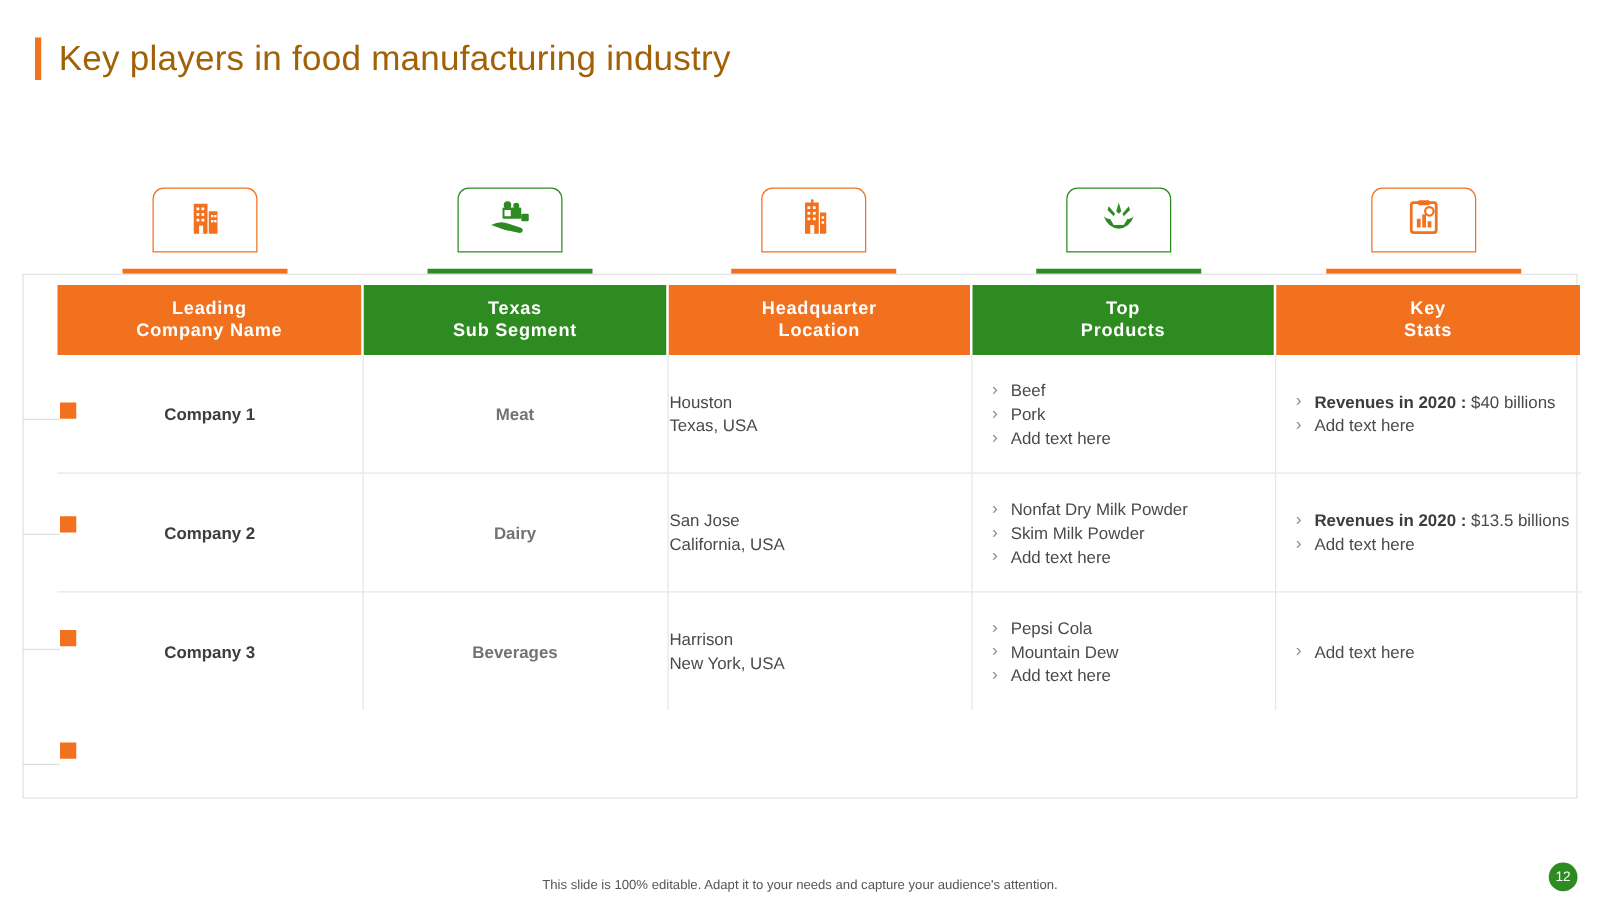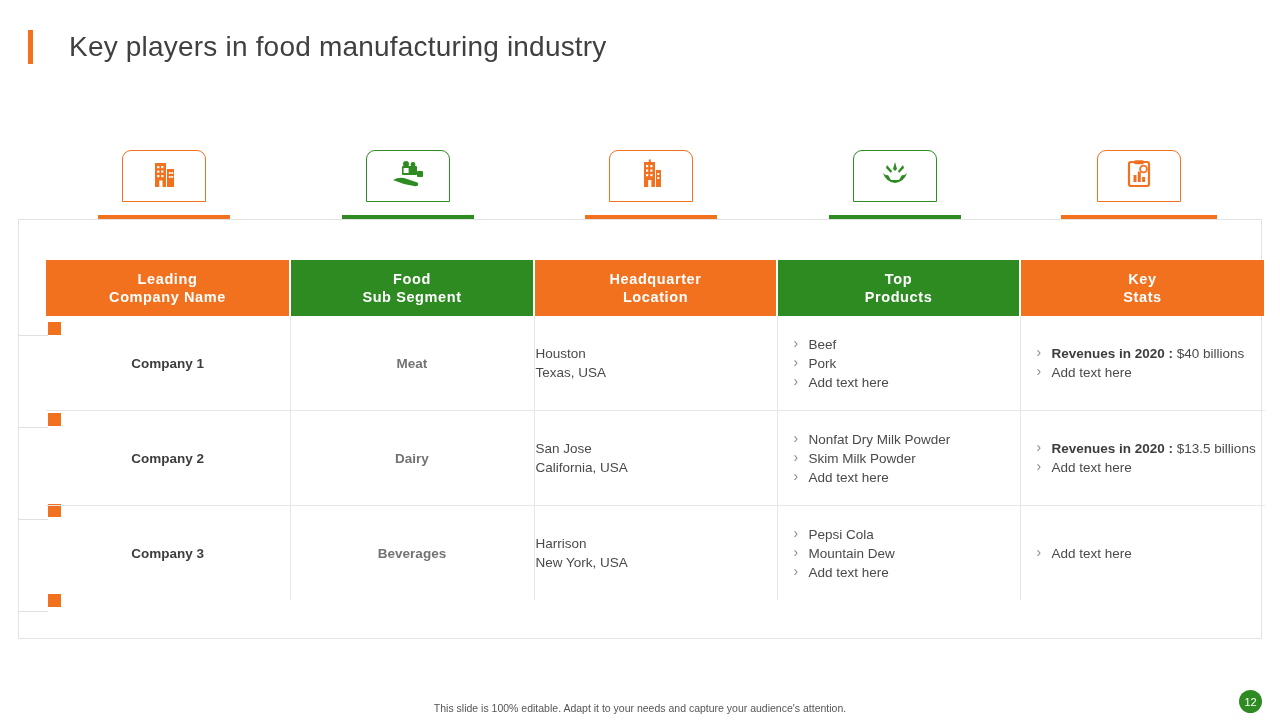--- a/index.html
+++ b/index.html
@@ -14,21 +14,21 @@
   .slide{position:relative;width:1280px;height:720px;}
 
   
   .title-bar{
     position:absolute;left:28px;top:30px;display:flex;align-items:center;
   }
   .title-accent{
     width:5px;height:34px;background:#f1711f;margin-right:14px;
   }
   .title-text{
-    font-size:28px;color:#404040;letter-spacing:.2px;white-space:nowrap;margin-left:22px;
+    font-size:28px;color:#a16207;letter-spacing:.2px;white-space:nowrap;
   }
   .subtitle{
     position:absolute;left:28px;top:79px;width:1240px;
     font-size:10.5px;color:#5a5a5a;letter-spacing:.1px;
   }
 
   
   .icon-row{position:absolute;left:0;top:150px;width:1280px;height:75px;}
   .icon-card{
     position:absolute;top:0;width:84px;height:52px;
@@ -44,21 +44,21 @@
 
   
   .frame{
     position:absolute;left:18px;top:219px;width:1244px;height:420px;
     border:1px solid #e3e3e3;background:#fff;box-sizing:border-box;
   }
 
   
   table.main{
     position:absolute;left:46px;top:228px;
-    border-collapse:collapse;table-layout:fixed;width:1189px;margin-top:32px;
+    border-collapse:collapse;table-layout:fixed;width:1189px;
   }
   table.main th{
     height:54px;color:#ffffff;font-size:14.5px;font-weight:bold;
     letter-spacing:.6px;line-height:18px;text-align:center;vertical-align:middle;
     border-right:2px solid #ffffff;
   }
   th.orange{background:#f1711f;}
   th.green{background:#2e8b22;}
   th:last-child{border-right:none;}
 
@@ -216,21 +216,21 @@
       <col style="width:243px">
       <col style="width:245px">
     </colgroup>
     <thead>
       <tr>
         <th class="orange">
           <div>Leading</div>
           <div>Company Name</div>
         </th>
         <th class="green">
-          <div>Food</div>
+          <div>Texas</div>
           <div>Sub Segment</div>
         </th>
         <th class="orange">
           <div>Headquarter</div>
           <div>Location</div>
         </th>
         <th class="green">
           <div>Top</div>
           <div>Products</div>
         </th>

